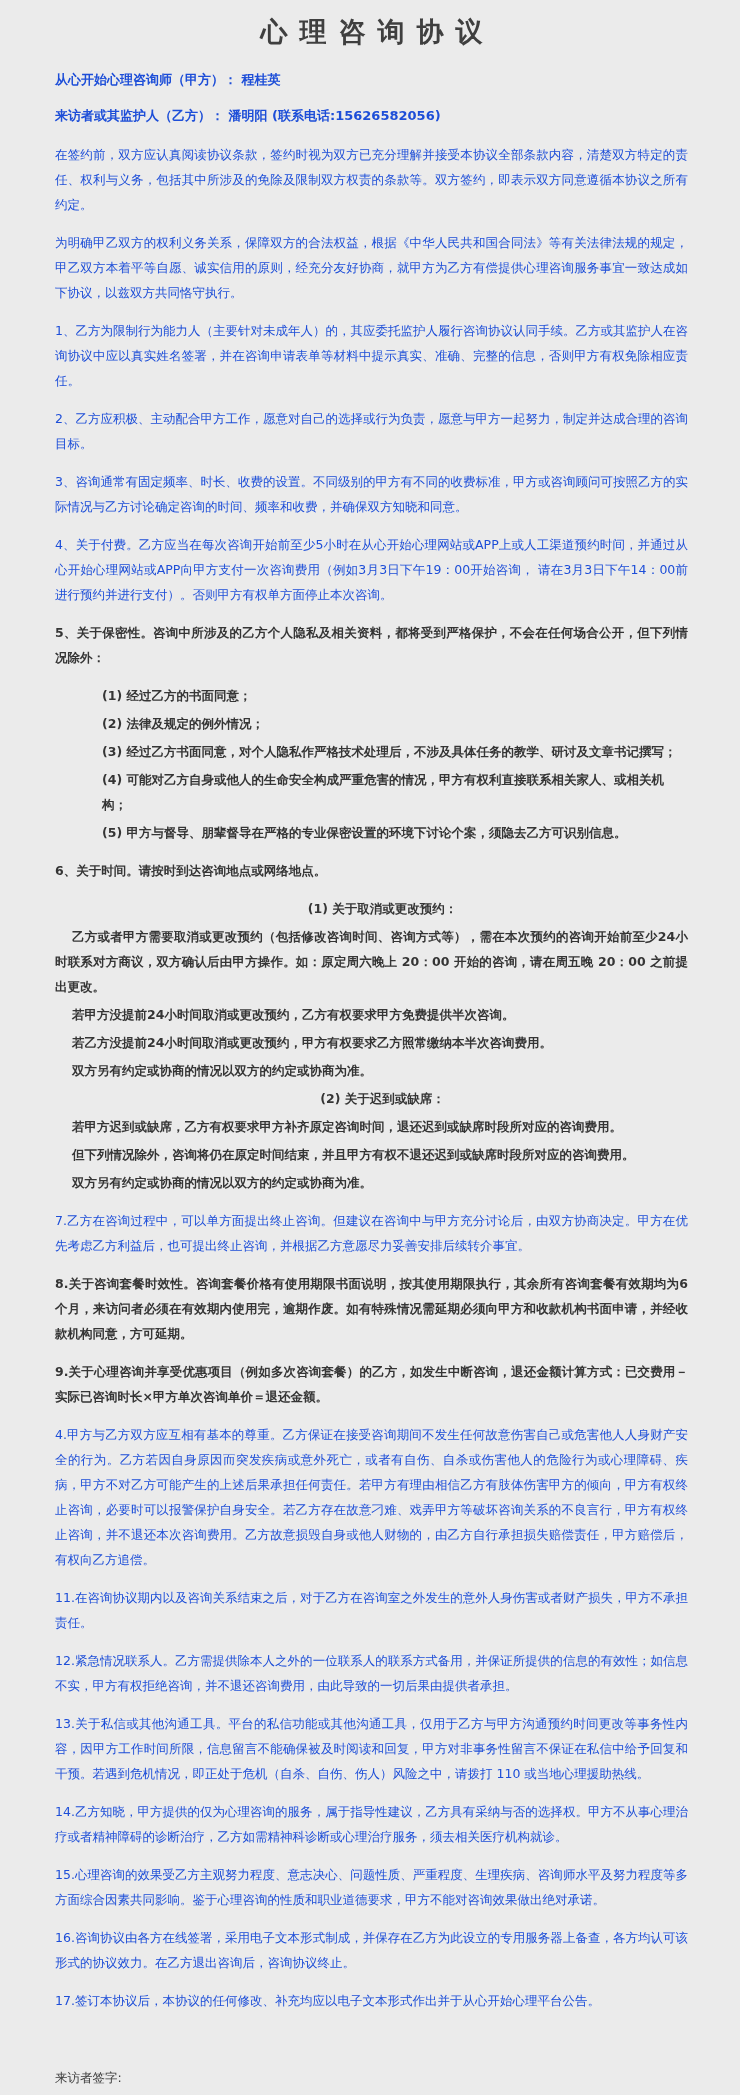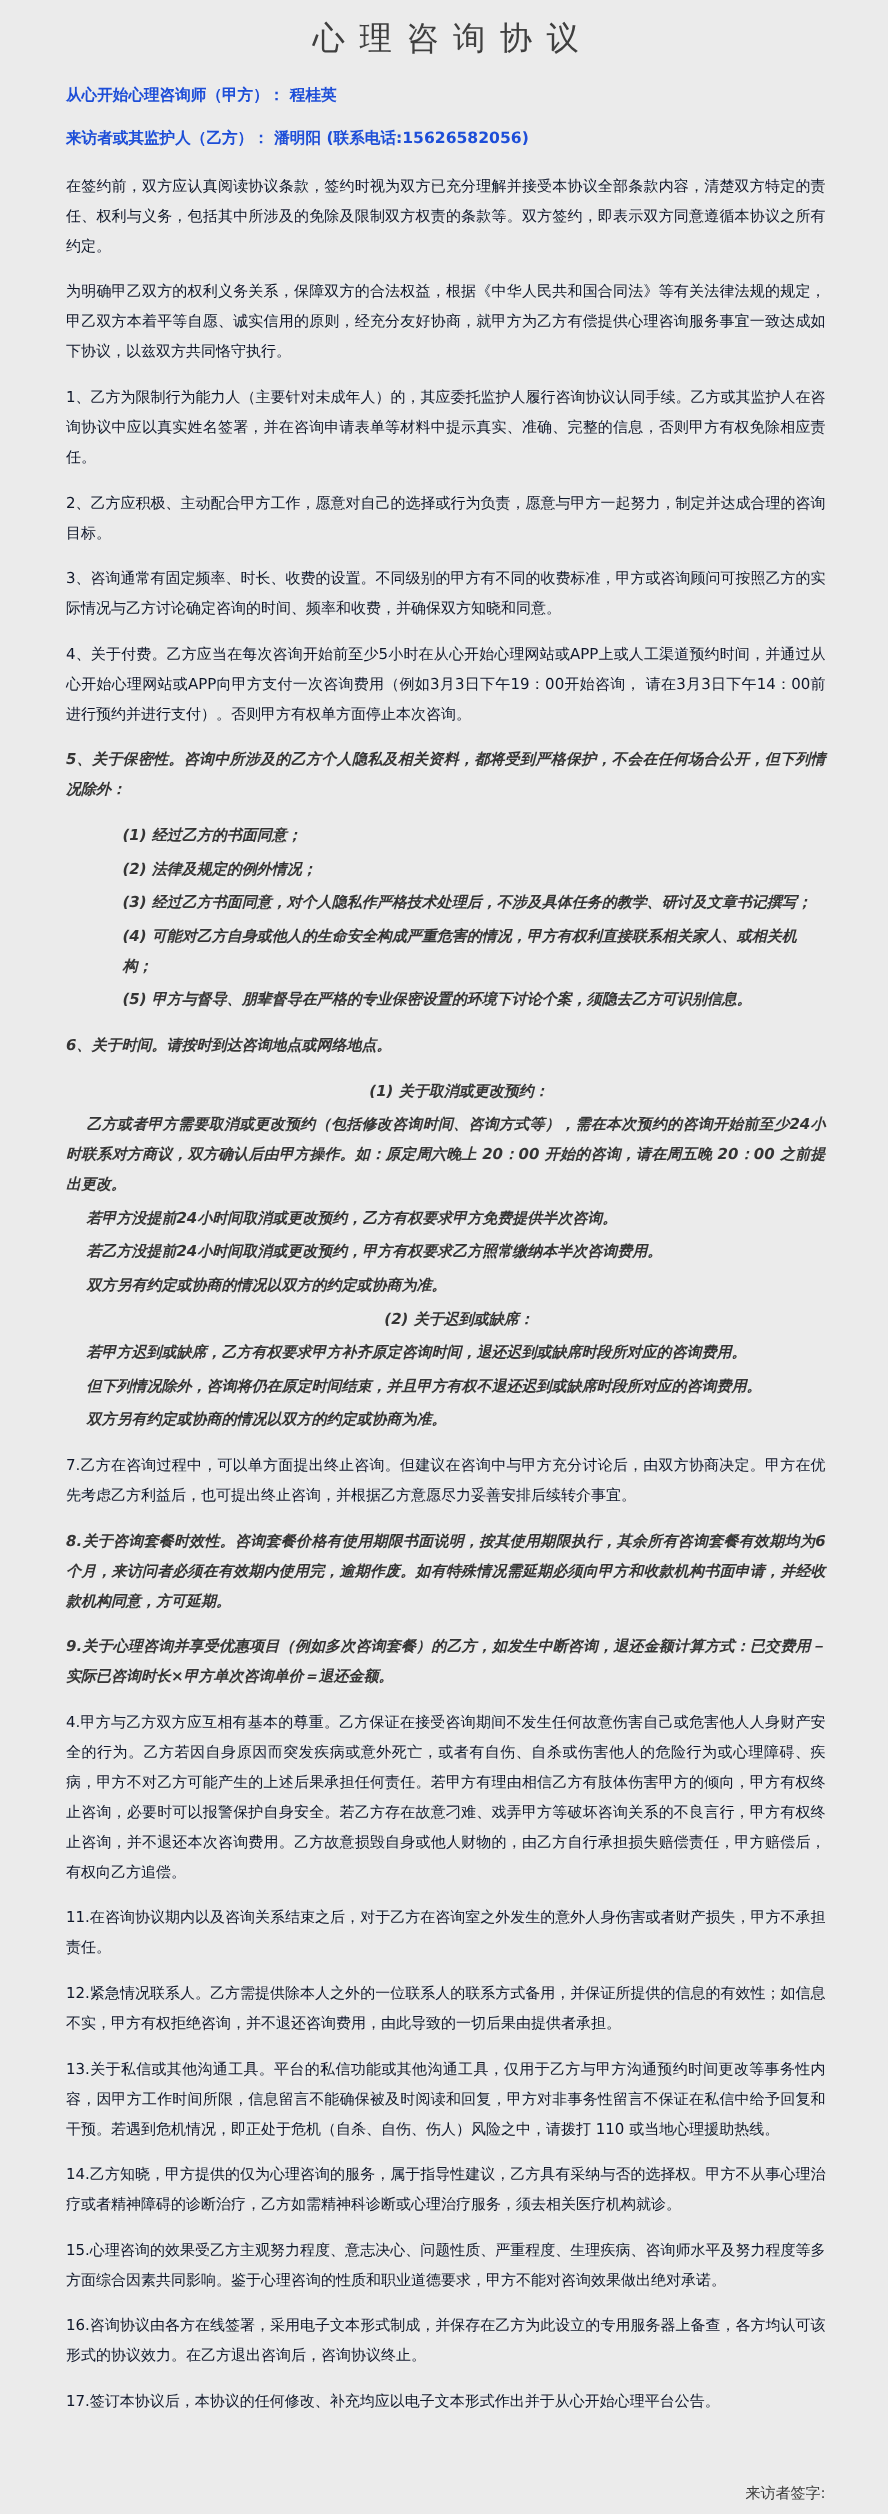--- a/index.html
+++ b/index.html
@@ -11,51 +11,50 @@
     font-family: "DejaVu Sans", "Liberation Sans", sans-serif;
     -webkit-font-smoothing: antialiased;
   }
   .page {
     box-sizing: border-box;
     width: 740px;
     padding: 10px 52px 28px 55px;
   }
   .doc-title {
     font-size: 27px;
-    font-weight: 400;
+    font-weight: 700;
     color: #3f3f3f;
     text-align: center;
     letter-spacing: 12px;
     padding-left: 12px; 
     margin: 4px 0 20px 0;
   }
   .party-line {
     font-size: 13px;
     font-weight: 700;
     color: #1d4ed8;
     line-height: 20px;
     margin: 16px 0;
   }
   .para {
     font-size: 12.5px;
     line-height: 25px;
     margin: 13px 0;
-    color: #0f172a;
+    color: #1d4ed8;
     text-align: justify;
   }
-  .para.bold { font-weight: 700; color: #353535; font-style: italic; }
+  .para.bold { font-weight: 700; color: #353535; }
   .para.item5 { padding-left: 47px; margin: 3px 0; text-align: left; }
   .para.head6 { padding-left: 22px; margin: 3px 0; text-align: center; }
   .para.body6 { text-indent: 17px; margin: 3px 0; }
   .sign-label {
     font-size: 12.5px;
     color: #3c3c3c;
     margin-top: 55px;
     line-height: 20px;
-    text-align: right;
   }
 </style>
 </head>
 <body>
 
 <div class="page">
 
   <h1 class="doc-title">心理咨询协议</h1>
 
   <div class="party-line">从心开始心理咨询师（甲方）： 程桂英</div>

